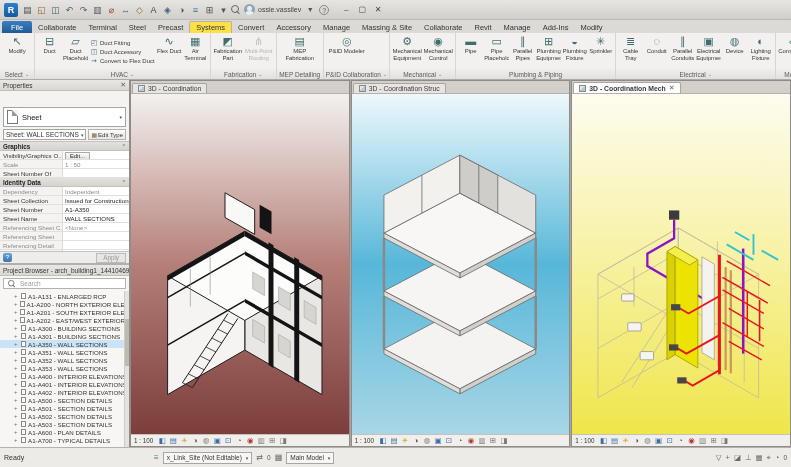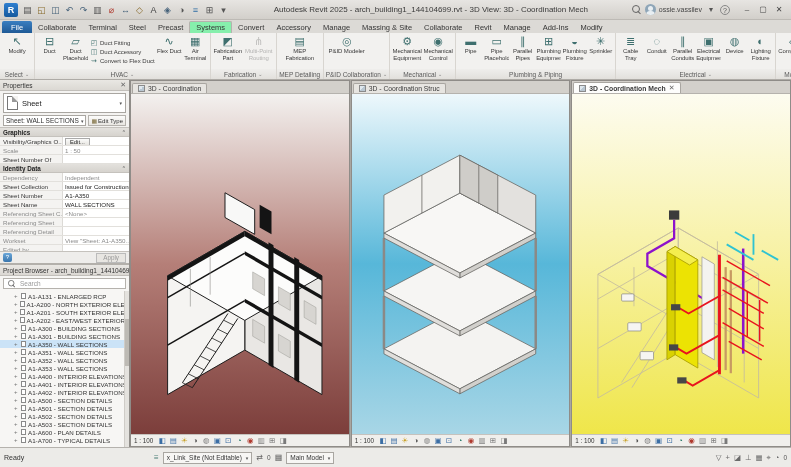--- a/index.html
+++ b/index.html
@@ -23,21 +23,21 @@
   .avatar::after { content:""; position:absolute; width:9px; height:5px; border-radius:4px 4px 0 0; background:#e8eef2; left:1px; top:7px; }
   .user-name { font-size:7px; color:#444; }
   .tb-ic { font-size:8px; color:#555; width:12px; text-align:center; }
   .win-controls { display:flex; margin-left:6px; }
   .win-btn { width:16px; height:14px; text-align:center; line-height:14px; font-size:8px; color:#444; }
 
   
   .ribbon-tabs { height:13px; flex:none; background:#dcdad6; display:flex; align-items:flex-end; padding-left:2px; }
   .ribbon-tab { padding:1px 6px 1px; font-size:7.5px; color:#333; white-space:nowrap; cursor:default; }
   .ribbon-tab.file { background:linear-gradient(#3a7fc1,#1f5a96); color:#fff; border-radius:2px 2px 0 0; padding:2px 9px 1px; }
-  .ribbon-tab.active { background:#86efac; border:1px solid #b5b2ad; border-bottom:none; border-radius:2px 2px 0 0; }
+  .ribbon-tab.active { background:#fde047; border:1px solid #b5b2ad; border-bottom:none; border-radius:2px 2px 0 0; }
 
   
   .ribbon { height:47px; flex:none; background:#f2f1ef; border-bottom:1px solid #aeaba6; display:flex; overflow:hidden; }
   .panel { flex:none; display:flex; flex-direction:column; border-right:1px solid #d8d5d0; }
   .panel-body { flex:1; display:flex; align-items:stretch; padding:1px 2px 0; gap:1px; }
   .big-btn { width:25px; display:flex; flex-direction:column; align-items:center; padding-top:1px; cursor:default; }
   .big-btn.wide { width:42px; }
   .big-btn.w30 { width:30px; }
   .big-btn .glyph { font-size:11px; line-height:13px; height:13px; color:#3e6f6e; }
   .blabel { width:100%; font-size:6px; line-height:6.5px; max-height:13px; overflow:hidden; text-align:center; color:#3a3a3a; letter-spacing:-0.1px; }
@@ -51,21 +51,21 @@
 
   
   .main { flex:1; display:flex; overflow:hidden; background:#a9a6a1; }
   .dock { width:130px; flex:none; display:flex; flex-direction:column; background:#eeedeb; border-right:1px solid #8f8c88; }
   .dock-header { height:11px; flex:none; background:linear-gradient(#e9e7e3,#dbd8d3); border-bottom:1px solid #c2bfba;
     display:flex; align-items:center; padding:0 3px; font-size:6.5px; color:#333; white-space:nowrap; overflow:hidden; }
   .dock-header .x { margin-left:auto; color:#666; font-size:7px; }
 
   
   .props { height:185px; flex:none; display:flex; flex-direction:column; border-bottom:2px solid #b3b0ab; background:#f4f3f1; overflow:hidden; }
-  .type-selector { margin:2px 3px 1px; height:20px; background:#fff; border:1px solid #a9a6a1; display:flex; align-items:center; gap:4px; padding:0 3px; }
+  .type-selector { margin:16px 3px 1px; height:20px; background:#fff; border:1px solid #a9a6a1; display:flex; align-items:center; gap:4px; padding:0 3px; }
   .page-icon { width:11px; height:14px; background:#fff; border:1px solid #777; position:relative; }
   .page-icon::before { content:""; position:absolute; right:-1px; top:-1px; border:3px solid; border-color:#f4f3f1 #f4f3f1 #999 #999; width:0; height:0; }
   .type-name { font-size:7.5px; color:#222; flex:1; }
   .combo-arrow { font-size:5px; color:#555; }
   .inst-row { display:flex; align-items:center; margin:1px 3px; gap:2px; }
   .inst-select { flex:1; height:11px; background:#fff; border:1px solid #a9a6a1; font-size:6.5px; display:flex; align-items:center; padding:0 2px; white-space:nowrap; overflow:hidden; }
   .inst-select .combo-arrow { margin-left:auto; }
   .edit-type { height:11px; border:1px solid #b5b2ad; background:linear-gradient(#fcfcfb,#e8e6e2); display:flex; align-items:center; gap:1px; font-size:6px; padding:0 2px; white-space:nowrap; }
   .edit-type .eic { color:#7a6a3a; font-size:6px; }
   .prop-table { flex:1; overflow:hidden; border-top:1px solid #c5c2bd; position:relative; }
@@ -137,21 +137,20 @@
         <span class="qat-btn" style="color: rgb(176, 58, 46);">⌀</span>
         <span class="qat-btn" style="color: rgb(70, 98, 122);">↔</span>
         <span class="qat-btn" style="color: rgb(138, 109, 47);">◇</span>
         <span class="qat-btn" style="color: rgb(68, 68, 68);">A</span>
         <span class="qat-btn" style="color: rgb(70, 98, 122);">◈</span>
         <span class="qat-btn" style="color: rgb(85, 85, 85);">◑</span>
         <span class="qat-btn" style="color: rgb(46, 109, 164);">≡</span>
         <span class="qat-btn" style="color: rgb(85, 85, 85);">⊞</span>
         <span class="qat-btn" style="color: rgb(85, 85, 85);">▾</span>
       </div>
-    <div class="title-text">Autodesk Revit 2025 - arch_building1_144104699.rvt - 3D View: 3D - Coordination Mech</div>
     <div class="tb-right">
       <span class="search-ic"></span>
       <span class="avatar"></span>
       <span class="user-name">ossie.vassilev</span>
       <span class="tb-ic">▾</span>
       <span class="tb-ic" style="border:1px solid #888;border-radius:50%;width:10px;height:10px;line-height:9px;font-size:7px;">?</span>
       <span class="win-controls">
         <span class="win-btn">–</span>
         <span class="win-btn">▢</span>
         <span class="win-btn">✕</span>

